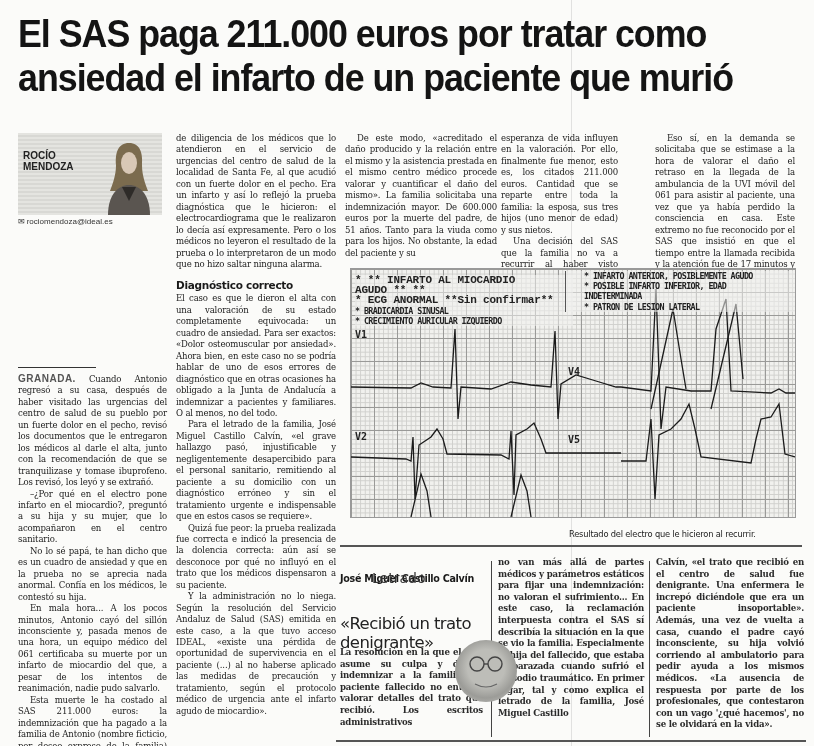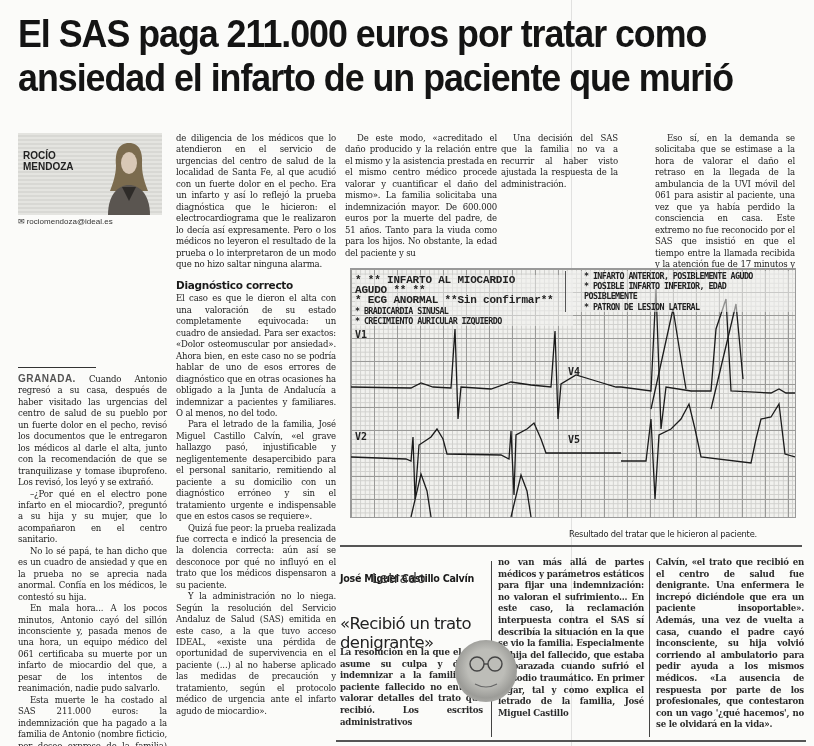--- a/index.html
+++ b/index.html
@@ -89,20 +89,21 @@
     <p>Para el letrado de la familia, José Miguel Castillo Calvín, «el grave hallazgo pasó, injustificable y negligentemente desapercibido para el personal sanitario, remitiendo al paciente a su domicilio con un diagnóstico erróneo y sin el tratamiento urgente e indispensable que en estos casos se requiere».</p>
     <p>Quizá fue peor: la prueba realizada fue correcta e indicó la presencia de la dolencia correcta: aún así se desconoce por qué no influyó en el trato que los médicos dispensaron a su paciente.</p>
     <p>Y la administración no lo niega. Según la resolución del Servicio Andaluz de Salud (SAS) emitida en este caso, a la que tuvo acceso IDEAL, «existe una pérdida de oportunidad de supervivencia en el paciente (...) al no haberse aplicado las medidas de precaución y tratamiento, según el protocolo médico de urgencia ante el infarto agudo de miocardio».</p>
   </div>
 
   <div class="col" style="left:345px; top:133px; width:152px;">
     <p>De este modo, «acreditado el daño producido y la relación entre el mismo y la asistencia prestada en el mismo centro médico procede valorar y cuantificar el daño del mismo». La familia solicitaba una indemnización mayor. De 600.000 euros por la muerte del padre, de 51 años. Tanto para la viuda como para los hijos. No obstante, la edad del paciente y su</p>
   </div>
 
   <div class="col" style="left:501px; top:133px; width:117px;">
+    <p class="noind">esperanza de vida influyen en la valoración. Por ello, finalmente fue menor, esto es, los citados 211.000 euros. Cantidad que se reparte entre toda la familia: la esposa, sus tres hijos (uno menor de edad) y sus nietos.</p>
     <p>Una decisión del SAS que la familia no va a recurrir al haber visto ajustada la respuesta de la administración.</p>
   </div>
 
   <div class="col" style="left:655px; top:133px; width:140px;">
     <p>Eso sí, en la demanda se solicitaba que se estimase a la hora de valorar el daño el retraso en la llegada de la ambulancia de la UVI móvil del 061 para asistir al paciente, una vez que ya había perdido la consciencia en casa. Este extremo no fue reconocido por el SAS que insistió en que el tiempo entre la llamada recibida y la atención fue de 17 minutos y no de 45.</p>
   </div>
 
   <div class="ecg">
     <svg width="444" height="248" viewBox="0 0 444 248">
       <g fill="none" stroke="#1b1b1b" stroke-width="1.3">
@@ -122,29 +123,29 @@
     <div class="ecg-labels" style="left:4px; top:6px; width:218px;">
       <div class="ecg-big">* ** INFARTO AL MIOCARDIO</div>
       <div class="ecg-big">AGUDO ** **</div>
       <div class="ecg-big">* ECG ANORMAL **Sin confirmar**</div>
       <div>* BRADICARDIA SINUSAL</div>
       <div>* CRECIMIENTO AURICULAR IZQUIERDO</div>
     </div>
     <div class="ecg-labels" style="left:214px; top:2px; width:225px; border-left:1px solid #555; padding-left:18px;">
       <div>* INFARTO ANTERIOR, POSIBLEMENTE AGUDO</div>
       <div>* POSIBLE INFARTO INFERIOR, EDAD</div>
-      <div>POSIBLEMENTE</div>
+      <div>INDETERMINADA</div>
       <div>* PATRON DE LESION LATERAL</div>
     </div>
     <div class="lead" style="left:4px; top:60px;">V1</div>
     <div class="lead" style="left:4px; top:162px;">V2</div>
     <div class="lead" style="left:217px; top:97px;">V4</div>
     <div class="lead" style="left:217px; top:165px;">V5</div>
   </div>
-  <div class="caption">Resultado del tratar que le hicieron al paciente.</div>
+  <div class="caption">Resultado del electro que le hicieron al recurrir.</div>
   <div class="rule-thick"></div>
 
   <div class="box">
     <div class="lawyer-name">José Miguel Castillo Calvín</div>
     <div class="lawyer-role">Letrado</div>
     <div class="lawyer-quote">«Recibió un trato denigrante»</div>
     <div class="boxcol" style="left:2px; top:92px; width:143px;">La resolución en la que el SAS asume su culpa y decide indemnizar a la familia del paciente fallecido no entra a valorar detalles del trato que recibió. Los escritos administrativos</div>
     <div class="vrule" style="left:153px; top:6px; height:176px;"></div>
     <div class="boxcol" style="left:160px; top:2px; width:146px;">no van más allá de partes médicos y parámetros estáticos para fijar una indemnización: no valoran el sufrimiento... En este caso, la reclamación interpuesta contra el SAS sí describía la situación en la que se vio la familia. Especialmente la hija del fallecido, que estaba embarazada cuando sufrió el episodio traumático. En primer lugar, tal y como explica el letrado de la familia, José Miguel Castillo</div>
     <div class="vrule" style="left:311px; top:6px; height:176px;"></div>

